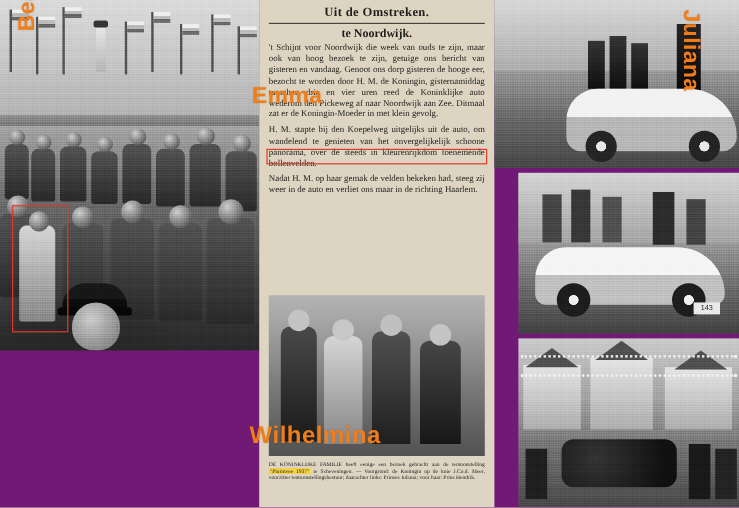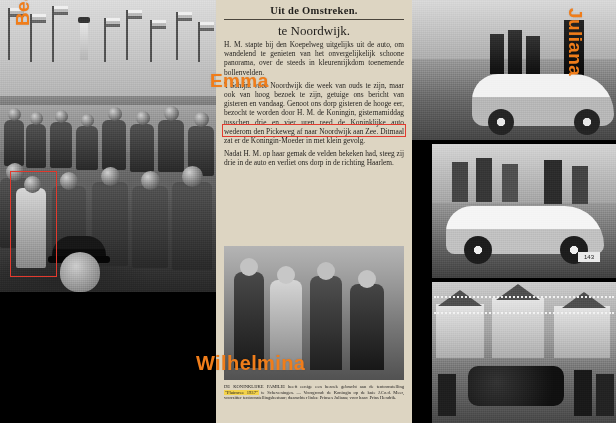--- a/index.html
+++ b/index.html
@@ -5,21 +5,21 @@
   html,body{margin:0;padding:0;}
   body{
     width:616px;height:423px;
     background:#f0e6d2;
     font-family:"Liberation Serif", serif;
     overflow:hidden;
     position:relative;
   }
   .canvas{
     position:absolute;left:0;top:0;width:616px;height:423px;
-    background:#000000;
+    background:#701a75;
     overflow:hidden;
   }
 
   
   .photo{
     position:absolute;
     background-color:#6e6b66;
     overflow:hidden;
     filter:grayscale(1) contrast(1.05);
   }
@@ -107,21 +107,21 @@
   }
   .clip-rule{height:1px;background:#4a453c;margin:3px 0;}
   .clip-h1{
     text-align:center;font-size:10.5px;font-weight:bold;letter-spacing:.3px;
     font-family:"Liberation Serif", serif;margin:1px 0 2px;
   }
   .clip-h2{
     text-align:center;font-size:8.5px;font-weight:bold;margin:1px 0;
   }
   .clip-h3{
-    text-align:center;font-size:13px;font-weight:normal;margin:0 0 1px;
+    text-align:center;font-size:10px;font-weight:bold;margin:0 0 1px;
   }
   .clip-date{
     text-align:center;font-size:7.5px;font-weight:bold;margin:0 0 3px;
   }
   .clip-date .red{color:#d4352b;}
   .clip-body{
     font-size:7.4px;line-height:9.2px;text-align:justify;
     font-family:"Liberation Serif", serif;
     hyphens:auto;
   }
@@ -220,21 +220,21 @@
     transform:rotate(-90deg);transform-origin:left top;
     white-space:nowrap;
   }
   #label-beatrix-pos{
     position:absolute;left:18px;top:14px;width:24px;height:110px;
   }
   #label-emma{
     left:210px;top:70px;font-size:19px;
   }
   #label-wilhelmina{
-    left:196px;top:352px;font-size:20px;
+    left:208px;top:352px;font-size:20px;
   }
   #label-juliana{
     left:586px;top:8px;font-size:19px;
     transform:rotate(90deg);transform-origin:left top;
     white-space:nowrap;
   }
 </style>
 </head>
 <body>
 
@@ -292,23 +292,23 @@
   </div>
 
   <div id="annot-box-beatrix"></div>
 
   <div id="clipping">
     <div class="inner">
       <div class="clip-h1">Uit de Omstreken.</div>
       <div class="clip-rule"></div>
       <div class="clip-h3">te Noordwijk.</div>
       <div class="clip-body">
+        <p>'t Schijnt voor Noordwijk die week van ouds te zijn, maar ook van hoog bezoek te zijn, getuige ons bericht van gisteren en vandaag. Genoot ons dorp gisteren de hooge eer, bezocht te worden door H. M. de Koningin, gisternamiddag tusschen drie en vier uren reed de Koninklijke auto wederom den Pickeweg af naar Noordwijk aan Zee. Ditmaal zat er de Koningin-Moeder in met klein gevolg.</p>
         <p>H. M. stapte bij den Koepelweg uitgelijks uit de auto, om wandelend te genieten van het onvergelijkelijk schoone panorama, over de steeds in kleurenrijkdom toenemende bollenvelden.</p>
-        <p>'t Schijnt voor Noordwijk die week van ouds te zijn, maar ook van hoog bezoek te zijn, getuige ons bericht van gisteren en vandaag. Genoot ons dorp gisteren de hooge eer, bezocht te worden door H. M. de Koningin, gisternamiddag tusschen drie en vier uren reed de Koninklijke auto wederom den Pickeweg af naar Noordwijk aan Zee. Ditmaal zat er de Koningin-Moeder in met klein gevolg.</p>
-        <p>Nadat H. M. op haar gemak de velden bekeken had, steeg zij drie in de auto en verliet ons dorp in de richting Haarlem.</p>
+        <p>Nadat H. M. op haar gemak de velden bekeken had, steeg zij weer in de auto en verliet ons maar in de richting Haarlem.</p>
       </div>
     </div>
 
     <div id="annot-box-gevolg"></div>
 
     <div id="clip-photo">
       <div class="figs">
         <div style="position:absolute;left:10px;top:26px;width:30px;height:96px;background:linear-gradient(180deg,#4d4942,#1c1a18);border-radius:8px 8px 0 0;"></div>
         <div style="position:absolute;left:16px;top:12px;width:18px;height:18px;border-radius:50%;background:#c9c3b8;"></div>
         <div style="position:absolute;left:46px;top:34px;width:32px;height:90px;background:linear-gradient(180deg,#d9d5cc,#8d887f);border-radius:8px 8px 0 0;"></div>

